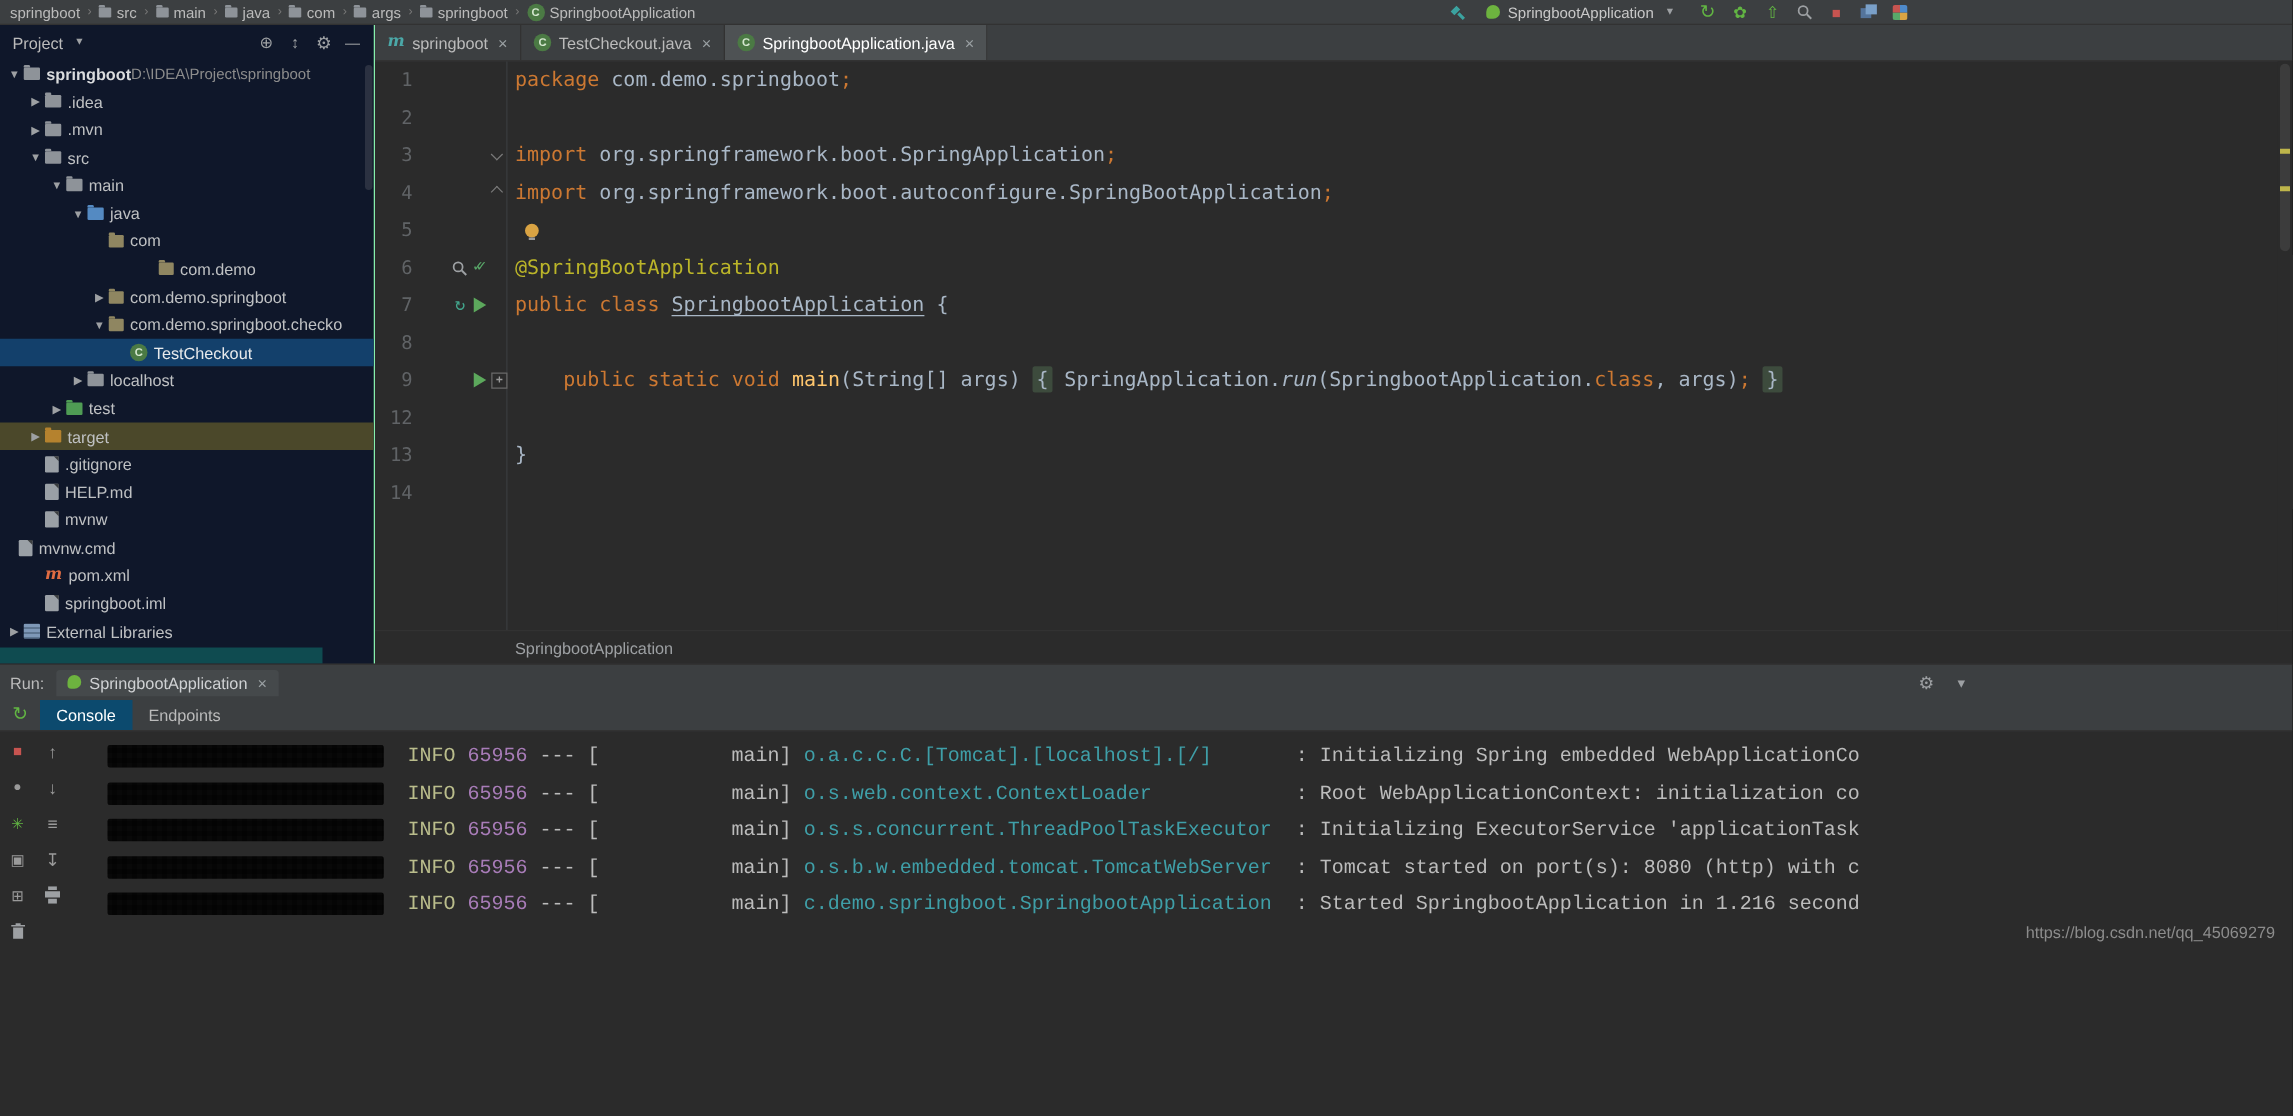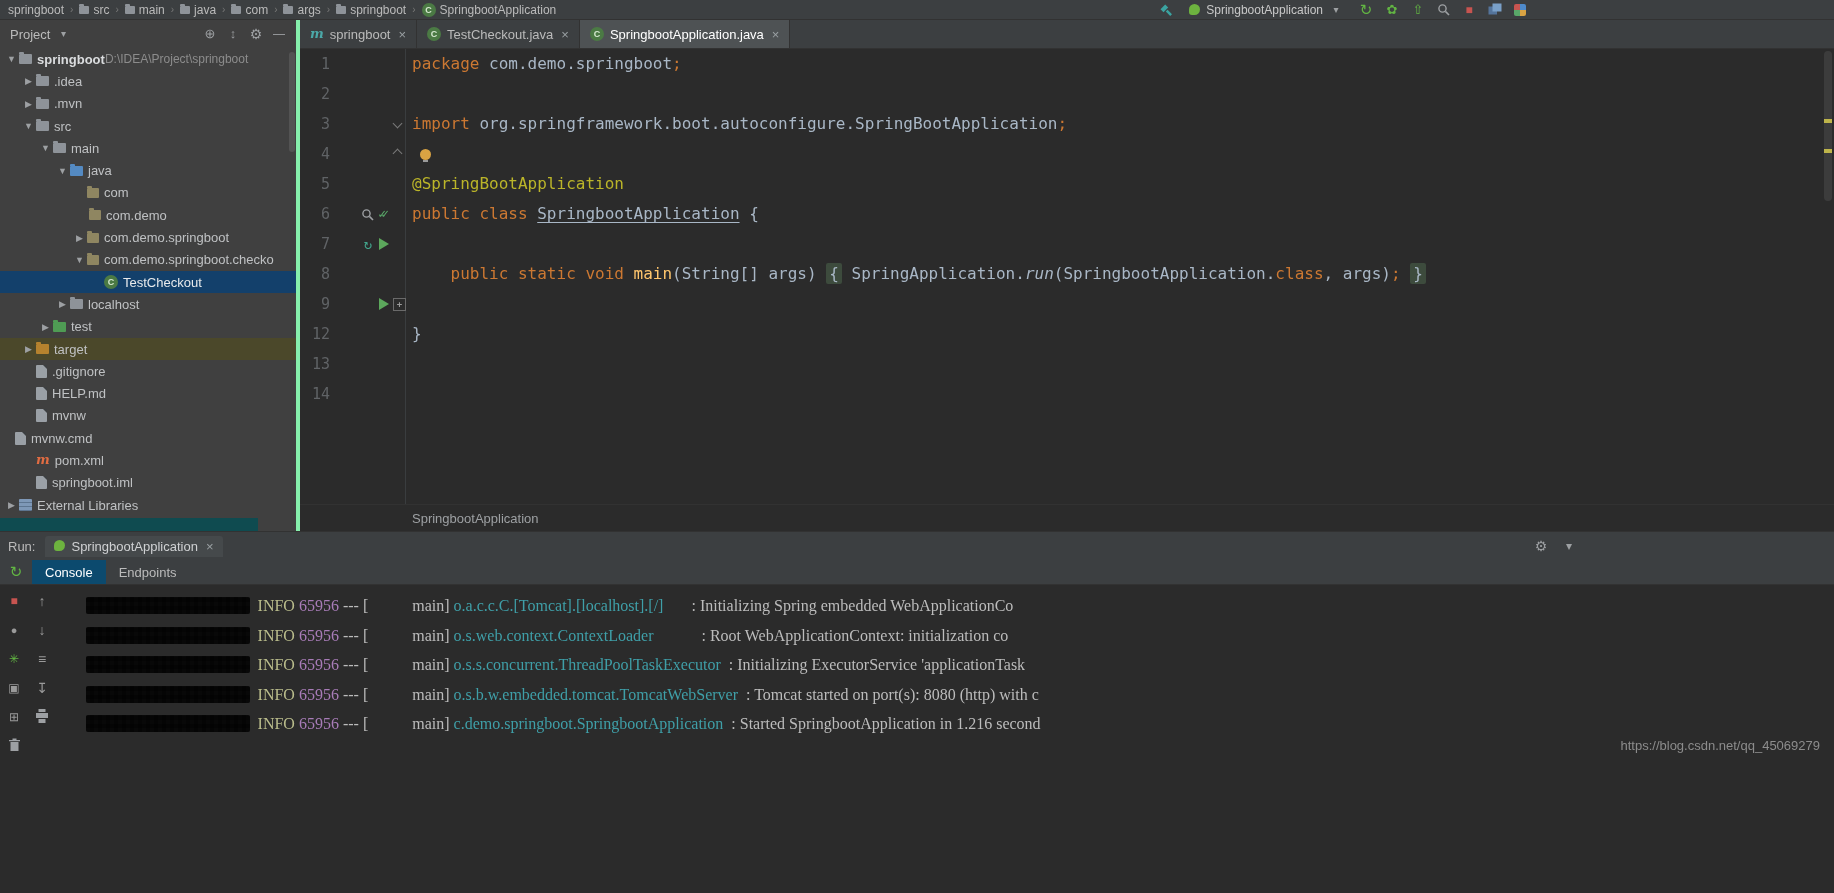--- a/index.html
+++ b/index.html
@@ -35,22 +35,22 @@
   .leaf-ic{display:inline-block;width:11px;height:11px;background:#6DB33F;border-radius:50% 50% 50% 3px;flex:none}
   .grid-ic{width:12px;height:12px;display:inline-block;border-radius:2px;
            background:linear-gradient(90deg,#C75450 50%,#4E8ACB 50%),linear-gradient(90deg,#59A869 50%,#D9A343 50%);
            background-size:12px 6px;background-position:0 0,0 6px;background-repeat:no-repeat}
   .play-ic{display:inline-block;width:0;height:0;border-left:10px solid #5CA85C;
            border-top:6px solid transparent;border-bottom:6px solid transparent}
   .checks-ic{color:#59A869;font-weight:bold;letter-spacing:-5px;font-size:13px;padding-right:5px}
   .bulb-ic{display:inline-block;width:11px;height:11px;border-radius:50%;background:#D9A343;position:relative;margin-left:8px;vertical-align:middle}
   .bulb-ic::after{content:"";position:absolute;left:3px;top:11px;width:5px;height:2px;background:#9a9a9a}
   
-  #project{position:absolute;left:0;top:20px;width:300px;height:511px;background:#404040;
-           border-right:4px solid #86efac;box-sizing:border-box;overflow:hidden}
+  #project{position:absolute;left:0;top:20px;width:300px;height:511px;background:#0f172a;
+           border-right:1px solid #86efac;box-sizing:border-box;overflow:hidden}
   #project-header{height:28px;display:flex;align-items:center;gap:6px;padding:0 10px;font-size:13px;color:#bbb}
   #project-header .hicons{margin-left:auto;display:flex;gap:9px;color:#9DA0A3}
   #tree{position:absolute;left:0;top:28px;right:0}
   .tree-row{display:flex;align-items:center;height:22.3px;white-space:nowrap;overflow:hidden;padding-right:4px}
   .tree-row.selected{background:#13406B}
   .tree-row.highlight{background:#4B482A}
   .tree-arrow{width:15px;font-size:9px;color:#9DA0A3;text-align:center;flex:none}
   .tree-label{font-size:13px;color:#BFC1C3;margin-left:5px}
   .tree-label.bold{font-weight:bold;color:#DADCDE}
   .tree-row.selected .tree-label{color:#E8EAEC}
@@ -92,21 +92,21 @@
   #runpanel{position:absolute;left:0;top:531px;width:100%;height:362px;background:#3c3f41;border-top:1px solid #323232;box-sizing:border-box}
   #run-header{height:28px;display:flex;align-items:center;gap:10px;padding:0 8px;font-size:13px}
   .run-session-tab{display:flex;align-items:center;gap:6px;background:#45494B;border-radius:3px 3px 0 0;padding:3px 9px;color:#cfd1d3}
   #run-hicons{margin-left:auto;display:flex;gap:14px;margin-right:250px;color:#9DA0A3}
   #run-tabs{height:25px;background:#3c3f41;border-bottom:1px solid #323232;display:flex;align-items:stretch;box-sizing:border-box}
   #run-tabs .lead{display:flex;align-items:center;padding:0 9px}
   .rtab{display:flex;align-items:center;padding:0 13px;font-size:13px;color:#bbb}
   .rtab.active{background:#0c4a6e;color:#fff}
   #console{position:absolute;left:0;top:53px;right:0;bottom:0;background:#2b2b2b;display:flex}
   .toolcol{width:28px;flex:none;padding-top:8px;display:flex;flex-direction:column;align-items:center;gap:13px}
-  #console-out{flex:1;padding:6px 0 0 30px;font-family:Liberation Serif, serif;font-size:16px;
+  #console-out{flex:1;padding:6px 0 0 30px;font-family:Liberation Mono, monospace;font-size:16px;
                line-height:29.5px;white-space:pre;overflow:hidden;color:#BCBCBC}
   .log-line{height:29.5px}
   .log-lvl{color:#BABD8C}
   .log-pid{color:#A87CB8}
   .log-logger{color:#3F9FA8}
   .log-pl,.log-msg{color:#BCBCBC}
   .censored{color:transparent;border-radius:2px;
             background-image:repeating-linear-gradient(90deg,#777 0 4px,#4a4a4a 4px 8px),
                              repeating-linear-gradient(0deg,#666 0 4px,#3e3e3e 4px 8px);
             background-blend-mode:multiply}
@@ -230,21 +230,21 @@
         <div class="tree-row" style="padding-left: 55px;">
           <span class="tree-arrow">▼</span>
           <span class="fold-ic src"></span>
           <span class="tree-label">java</span>
         </div>
         <div class="tree-row" style="padding-left: 72px;">
           <span class="tree-arrow"></span>
           <span class="fold-ic pack"></span>
           <span class="tree-label">com</span>
         </div>
-        <div class="tree-row" style="padding-left: 74px;">
+        <div class="tree-row" style="padding-left: 112px;">
           <span class="tree-arrow"></span>
           <span class="fold-ic pack"></span>
           <span class="tree-label">com.demo</span>
         </div>
         <div class="tree-row" style="padding-left: 72px;">
           <span class="tree-arrow">▶</span>
           <span class="fold-ic pack"></span>
           <span class="tree-label">com.demo.springboot</span>
         </div>
         <div class="tree-row" style="padding-left: 72px;">
@@ -393,20 +393,21 @@
             <span class="gut-icons"></span>
           </div>
           <div class="gut-row">
             <span class="lnum">14</span>
             <span class="gut-icons"></span>
           </div>
         </div>
       <div id="code">
           <div class="code-row"><span class="tok-kw">package </span><span class="tok-pl">com.demo.springboot</span><span class="tok-kw">;</span></div>
           <div class="code-row"></div>
+          <div class="code-row"><span class="tok-kw">import </span><span class="tok-pl">org.springframework.boot.SpringApplication</span><span class="tok-kw">;</span></div>
           <div class="code-row"><span class="tok-kw">import </span><span class="tok-pl">org.springframework.boot.autoconfigure.SpringBootApplication</span><span class="tok-kw">;</span></div>
           <div class="code-row"><span class="bulb-ic"></span></div>
           <div class="code-row"><span class="tok-ann">@SpringBootApplication</span></div>
           <div class="code-row"><span class="tok-kw">public class </span><span class="tok-cls">SpringbootApplication</span><span class="tok-pl"> {</span></div>
           <div class="code-row"></div>
           <div class="code-row"><span class="tok-pl">    </span><span class="tok-kw">public static void </span><span class="tok-mth">main</span><span class="tok-pl">(String[] args) </span><span class="tok-fold">{</span><span class="tok-pl"> SpringApplication.</span><span class="tok-ita">run</span><span class="tok-pl">(SpringbootApplication.</span><span class="tok-kw">class</span><span class="tok-pl">, args)</span><span class="tok-kw">;</span><span class="tok-pl"> </span><span class="tok-fold">}</span></div>
           <div class="code-row"></div>
           <div class="code-row"><span class="tok-pl">}</span></div>
           <div class="code-row"></div>
         </div>

